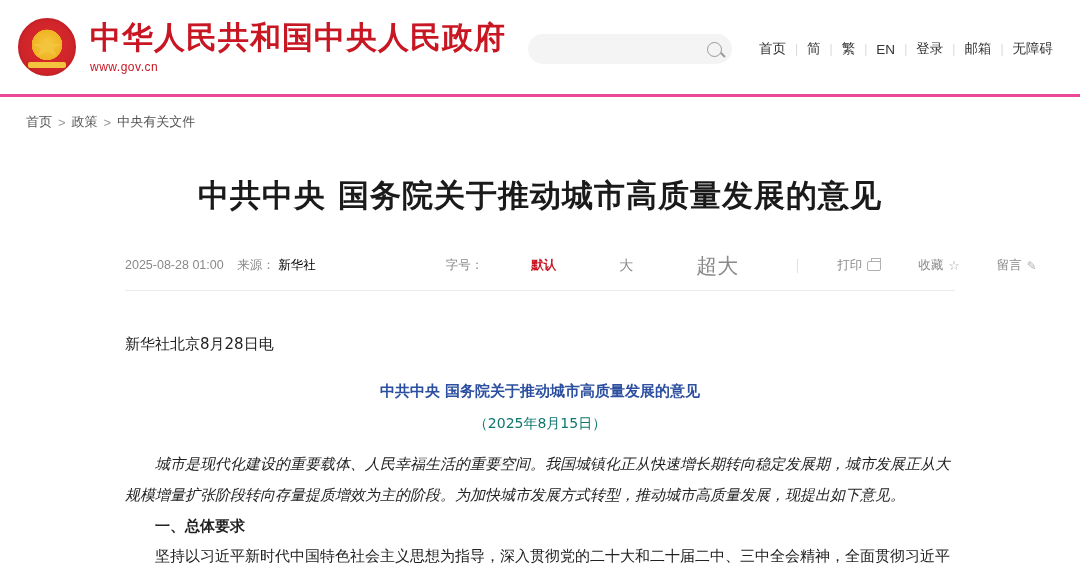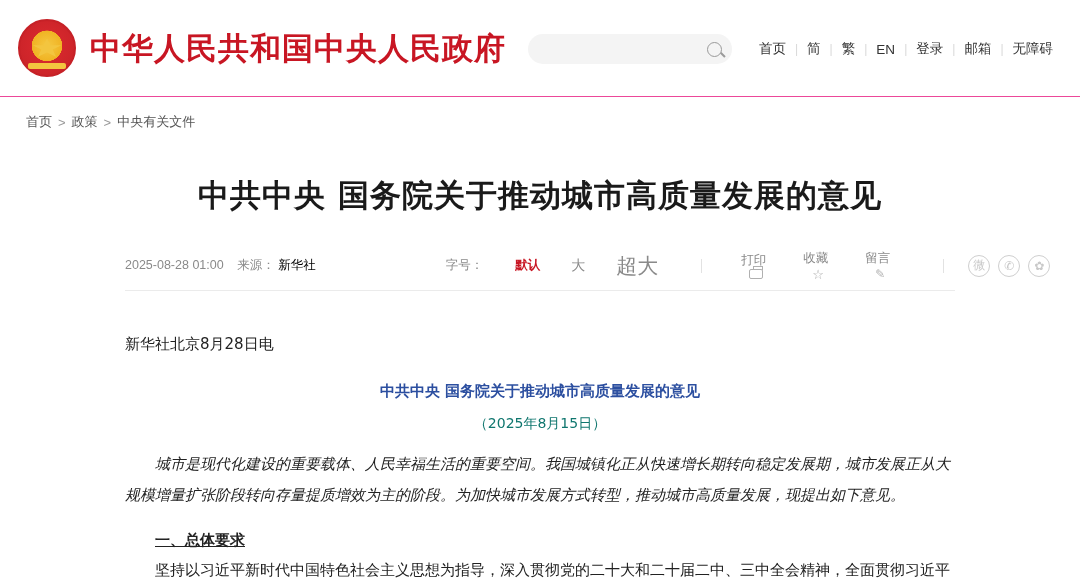--- a/index.html
+++ b/index.html
@@ -11,21 +11,21 @@
     background: #ffffff;
     font-family: "Liberation Sans", "DejaVu Sans", sans-serif;
     overflow: hidden;
   }
 
   
   .site-header {
     position: relative;
     height: 97px;
     background: #ffffff;
-    border-bottom: 1px solid #ec4899;
+    border-bottom: 3px solid #ec4899;
     display: flex;
     align-items: center;
   }
   .brand {
     display: flex;
     align-items: center;
     padding-left: 18px;
   }
   .emblem {
     width: 58px;
@@ -168,32 +168,32 @@
   .meta-left { white-space: nowrap; }
   .meta-left .src-name { color: #000000; }
   .meta-center {
     margin-left: 130px;
     display: flex;
     align-items: center;
     white-space: nowrap;
     gap: 23px;
   }
   .fs-label { color: #8a8a8a; margin-right: 5px; }
-  .fs-opt { color: #8a8a8a; margin: 0 4px; }
+  .fs-opt { color: #8a8a8a; margin: 0 20px; }
   .fs-opt.active { color: #c81623; font-weight: bold; }
   .fs-big { font-size: 14px; }
   .fs-xbig { font-size: 21px; }
   .vline {
     display: inline-block;
     width: 1px;
     height: 14px;
     background: #e2e2e2;
     margin: 0 16px;
   }
-  .act { display: inline-flex; align-items: center; color: #8a8a8a; margin-right: 14px; flex-direction: column; }
+  .act { display: inline-flex; align-items: center; color: #8a8a8a; margin-right: 14px; }
   .act .glyph { margin-left: 5px; font-size: 13px; color: #aaa; }
   .printer {
     display: inline-block;
     width: 14px; height: 10px;
     border: 1.3px solid #b0b0b0;
     border-radius: 2px;
     position: relative;
     margin-left: 5px;
   }
   .printer::before {
@@ -234,30 +234,31 @@
     margin-top: 10px;
   }
   .sub-date {
     text-align: center;
     color: #0f766e;
     font-size: 14px;
     margin-top: 2px;
     margin-bottom: 12px;
   }
   .para { text-indent: 2em; }
-  .section-head { margin-top: 14px; text-indent: 2em; font-weight: bold; text-decoration: underline; }
+  .section-head { text-indent: 2em; font-weight: bold; }
 </style>
 </head>
 <body>
 
 <div class="site-header">
   <div class="brand">
     <div class="emblem"></div>
     <div class="brand-text">
       <div class="brand-title">中华人民共和国中央人民政府</div>
+      <div class="brand-sub">www.gov.cn</div>
     </div>
   </div>
 
   <div class="header-right">
     <div class="search-box">
       <span class="search-icon"></span>
     </div>
     <div class="nav-links">
       <a href="#">首页</a>
       <span class="nav-sep">|</span>

